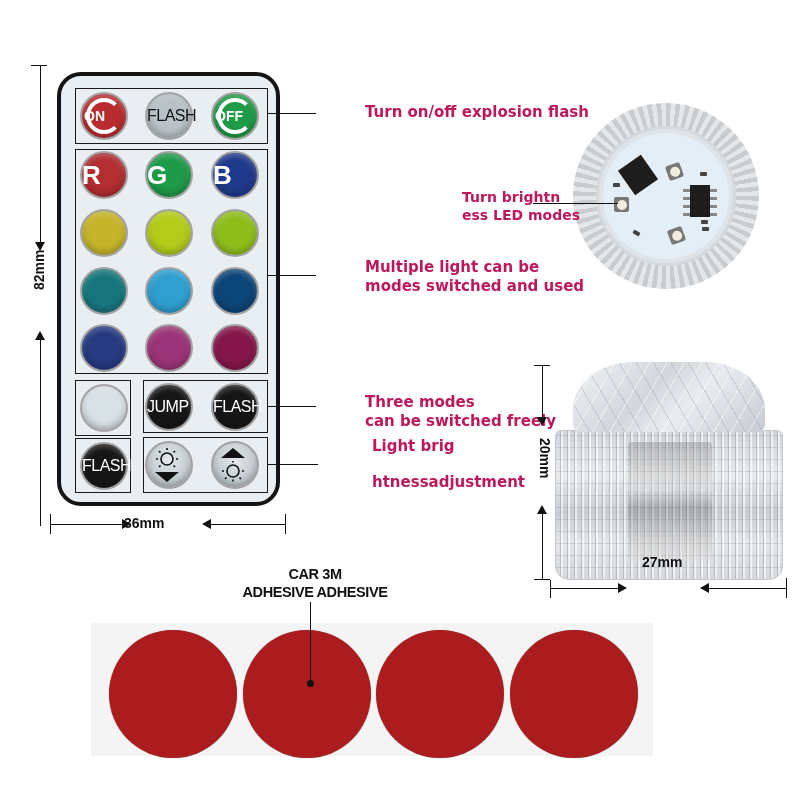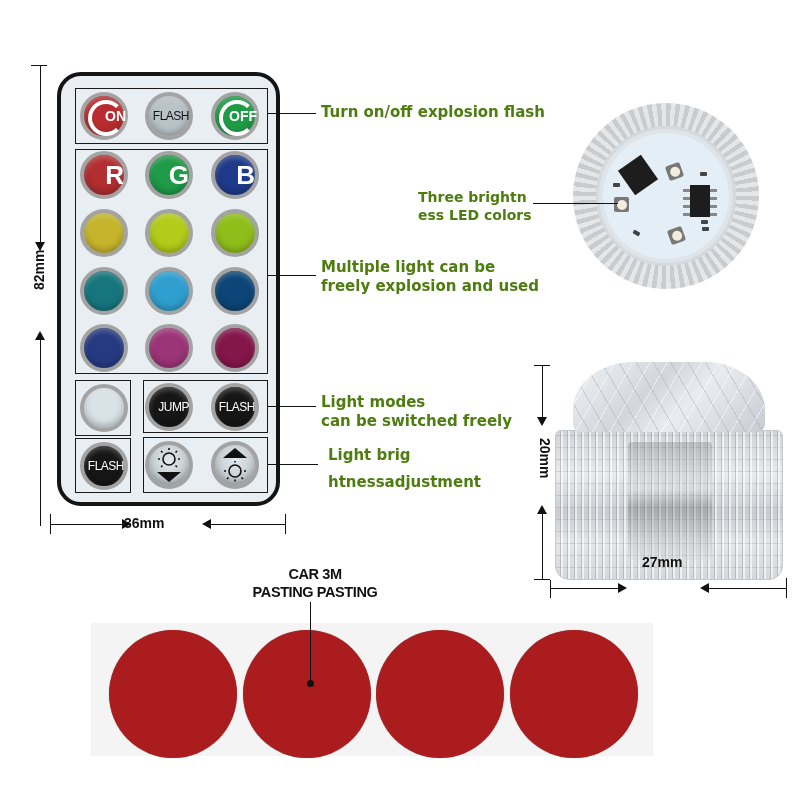--- a/index.html
+++ b/index.html
@@ -17,35 +17,35 @@
   .arrow-left { border-top: 5px solid transparent; border-bottom: 5px solid transparent; border-right: 9px solid #111; }
 
   
   .remote {
     position: absolute; left: 57px; top: 72px; width: 223px; height: 434px;
     border: 4px solid #141414; border-radius: 24px; background: #e9eef2;
   }
   .group { position: absolute; border: 1.5px solid #1a1a1a; }
   .btn {
     position: absolute; width: 48px; height: 48px; border-radius: 50%;
-    border: 4px solid #a3a3a3;
-    display: flex; align-items: center; justify-content: flex-end;
+    border: 2px solid #a3a3a3;
+    display: flex; align-items: center; justify-content: flex-start;
     font-family: "Liberation Sans", sans-serif; color: #fff; cursor: pointer;
     box-shadow: inset 0 -3px 6px rgba(0,0,0,0.25), inset 0 3px 5px rgba(255,255,255,0.25);
   }
   .btn .letter { font-weight: bold; font-size: 26px; }
-  .btn .small { font-size: 12px; letter-spacing: -0.5px; }
+  .btn .small { font-size: 16px; letter-spacing: -0.5px; }
   .btn .onoff { font-weight: bold; font-size: 14px; }
   .c-ring {
     position: absolute; width: 36px; height: 36px; border-radius: 50%;
     border: 4px solid #fff; border-right-color: transparent; left: 4px; top: 4px;
   }
 
   
-  .callout { position: absolute; font-family: "DejaVu Sans", sans-serif; font-weight: bold; font-size: 15px; line-height: 19px; color: #4d7c0f; white-space: nowrap; }
+  .callout { position: absolute; font-family: "DejaVu Sans", sans-serif; font-weight: bold; font-size: 15px; line-height: 19px; color: #be185d; white-space: nowrap; margin-left: 44px; }
 
   
   .led-outer {
     position: absolute; left: 573px; top: 103px; width: 186px; height: 186px; border-radius: 50%;
     background: repeating-conic-gradient(from 0deg at 50% 50%, #c9cccf 0deg 3deg, #e4e6e8 3deg 6deg);
   }
   .led-mid {
     position: absolute; left: 596px; top: 126px; width: 140px; height: 140px; border-radius: 50%;
     background: #dfe4e8; border: 3px solid #d3d9de;
   }
@@ -199,28 +199,28 @@
         <line x1="26.5" y1="32.5" x2="28" y2="34"></line>
     </g>
   </svg>
 </div>
 
 <div class="hline" style="left:268px; top:113px; width:48px;"></div>
 <div class="callout" style="left:321px; top:103px;">Turn on/off explosion flash</div>
 
 <div class="hline" style="left:268px; top:275px; width:48px;"></div>
 <div class="callout" style="left:321px; top:258px;">Multiple light can be</div>
-<div class="callout" style="left:321px; top:277px;">freely explosion and used</div>
+<div class="callout" style="left:321px; top:277px;">modes switched and used</div>
 
 <div class="hline" style="left:268px; top:406px; width:48px;"></div>
-<div class="callout" style="left:321px; top:393px;">Light modes</div>
+<div class="callout" style="left:321px; top:393px;">Three modes</div>
 <div class="callout" style="left:321px; top:412px;">can be switched freely</div>
 
 <div class="hline" style="left:268px; top:464px; width:50px;"></div>
-<div class="callout" style="left:328px; top:446px;">Light brig</div>
+<div class="callout" style="left:328px; top:437px;">Light brig</div>
 <div class="callout" style="left:328px; top:473px;">htnessadjustment</div>
 
 <div class="led-outer"></div>
 <div class="led-mid"></div>
 <div class="pcb"></div>
 <div class="chip" style="left:624px; top:160px; width:28px; height:30px; transform: rotate(-35deg);"></div>
 <div class="chip" style="left:690px; top:185px; width:20px; height:32px;"></div>
 <div class="pin" style="left:683px; top:189px;"></div>
 <div class="pin" style="left:683px; top:197px;"></div>
 <div class="pin" style="left:683px; top:205px;"></div>
@@ -232,22 +232,22 @@
 <div class="smd-led" style="left:614px; top:197px;"></div>
 <div class="smd-led" style="left:667px; top:164px; transform: rotate(-20deg);"></div>
 <div class="smd-led" style="left:669px; top:228px; transform: rotate(-20deg);"></div>
 <div class="res" style="left:613px; top:183px;"></div>
 <div class="res" style="left:700px; top:172px;"></div>
 <div class="res" style="left:701px; top:220px;"></div>
 <div class="res" style="left:702px; top:227px;"></div>
 <div class="res" style="left:633px; top:231px; transform: rotate(30deg);"></div>
 
 <div class="hline" style="left:533px; top:203px; width:85px;"></div>
-<div class="callout" style="left:418px; top:188px; font-size:14px;">Three brightn</div>
-<div class="callout" style="left:418px; top:206px; font-size:14px;">ess LED colors</div>
+<div class="callout" style="left:418px; top:188px; font-size:14px;">Turn brightn</div>
+<div class="callout" style="left:418px; top:206px; font-size:14px;">ess LED modes</div>
 
 <div class="ring"></div>
 <div class="core"></div>
 <div class="dome"></div>
 <div class="dome-facets"></div>
 
 <div class="hline" style="left:534px; top:365px; width:16px;"></div>
 <div class="vline" style="left:542px; top:365px; height:52px;"></div>
 <div class="arrow-down" style="left:537px; top:417px;"></div>
 <div class="dimlabel" style="left:534px; top:438px; transform: rotate(90deg); transform-origin: left top; left:553px;">20mm</div>
@@ -258,21 +258,21 @@
 <div class="vline" style="left:550px; top:580px; height:18px;"></div>
 <div class="hline" style="left:550px; top:588px; width:70px;"></div>
 <div class="arrow-right" style="left:618px; top:583px;"></div>
 <div class="dimlabel" style="left:642px; top:554px;">27mm</div>
 <div class="arrow-left" style="left:700px; top:583px;"></div>
 <div class="hline" style="left:708px; top:588px; width:78px;"></div>
 <div class="vline" style="left:786px; top:578px; height:20px;"></div>
 
 <div class="adhesive-label">
   <div>CAR 3M</div>
-  <div>PASTING PASTING</div>
+  <div>ADHESIVE ADHESIVE</div>
 </div>
 <div class="strip"></div>
 <div class="dot" style="left:109px;"></div>
 <div class="dot" style="left:243px;"></div>
 <div class="dot" style="left:376px;"></div>
 <div class="dot" style="left:510px;"></div>
 <div class="vline" style="left:310px; top:602px; height:82px;"></div>
 <div class="pin-dot" style="left:307px; top:680px;"></div>
 
 </body></html>

